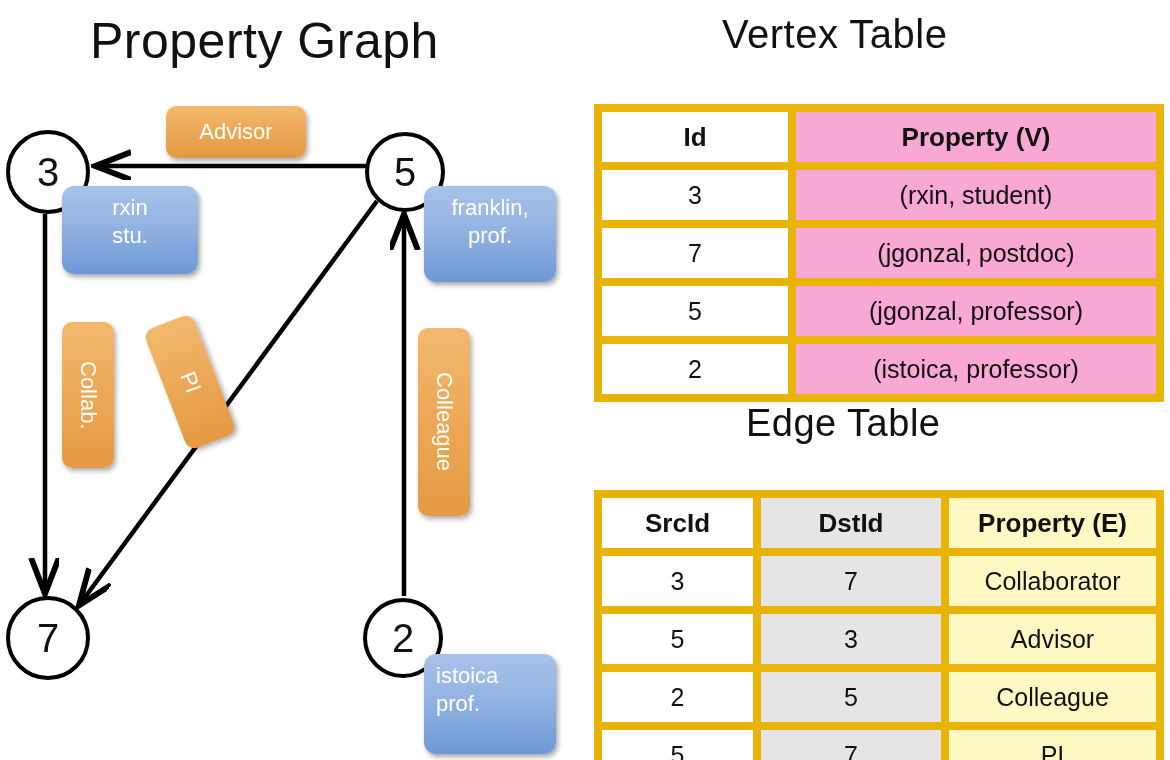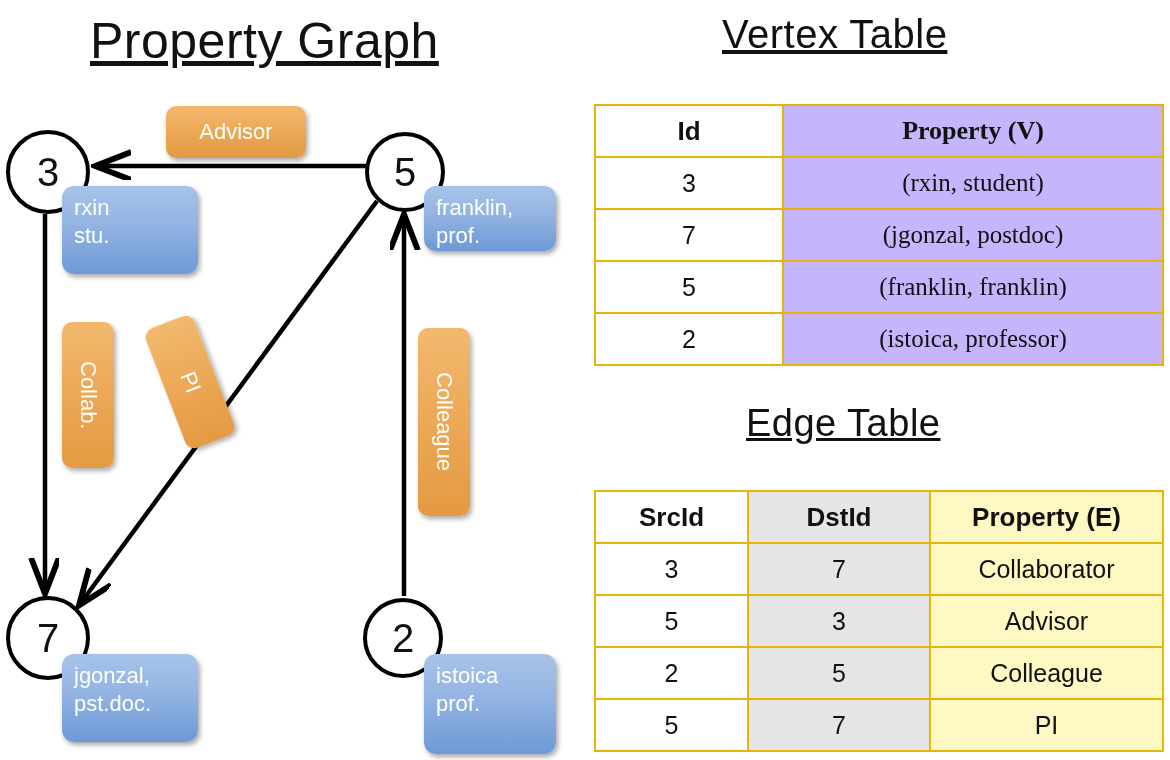--- a/index.html
+++ b/index.html
@@ -17,21 +17,20 @@
   }
 
   
   .title {
     position: absolute;
     font-family: "Liberation Sans", sans-serif;
     font-weight: 300;
     color: #111111;
     white-space: nowrap;
     letter-spacing: 0.5px;
-    text-decoration: underline;
   }
   #title-property-graph {
     left: 90px;
     top: 12px;
     font-size: 50px;
   }
   #title-vertex-table {
     left: 722px;
     top: 12px;
     font-size: 40px;
@@ -110,36 +109,36 @@
   }
 
   
   .data-table {
     position: absolute;
     border-collapse: collapse;
     table-layout: fixed;
     font-family: "Liberation Sans", sans-serif;
   }
   .data-table td, .data-table th {
-    border: 2px solid #eab308;
+    border: 8px solid #eab308;
     text-align: center;
     font-weight: 300;
     font-size: 25px;
     color: #111111;
     padding: 0;
   }
   .data-table th {
     font-weight: bold;
     font-size: 26px;
   }
 
   #vertex-table { left: 594px; top: 104px; width: 570px; }
   #vertex-table td, #vertex-table th { height: 50px; }
   #vertex-table .col-id { width: 186px; background: #ffffff; }
-  #vertex-table .col-prop { background: #c4b5fd; font-family: Liberation Serif, serif; }
+  #vertex-table .col-prop { background: #f9a8d4; }
 
   #edge-table { left: 594px; top: 490px; width: 570px; }
   #edge-table td, #edge-table th { height: 50px; }
   #edge-table .col-src { width: 151px; background: #ffffff; }
   #edge-table .col-dst { width: 180px; background: #e5e5e5; }
   #edge-table .col-prop { background: #fef9c3; }
 </style>
 </head>
 <body>
 
@@ -171,34 +170,30 @@
   <div class="node-circle" style="left:365px; top:132px; width:80px; height:80px;">
     <span>5</span>
   </div>
   <div class="node-circle" style="left:6px; top:596px; width:84px; height:84px;">
     <span>7</span>
   </div>
   <div class="node-circle" style="left:363px; top:598px; width:80px; height:80px;">
     <span>2</span>
   </div>
 
-  <div class="prop-box" style="left:62px; top:186px; width:136px; height:88px;">
+  <div class="prop-box" style="left:62px; top:186px; width:136px; height:88px;text-align:center;">
     <div>rxin</div>
     <div>stu.</div>
   </div>
 
-  <div class="prop-box" style="left:424px; top:186px; width:132px; height:65px;">
+  <div class="prop-box" style="left:424px; top:186px; width:132px; height:96px;text-align:center;">
     <div>franklin,</div>
     <div>prof.</div>
   </div>
 
-  <div class="prop-box" style="left:62px; top:654px; width:136px; height:88px;">
-    <div>jgonzal,</div>
-    <div>pst.doc.</div>
-  </div>
 
   <div class="prop-box" style="left:424px; top:654px; width:132px; height:100px;">
     <div>istoica</div>
     <div>prof.</div>
   </div>
 
   <div class="edge-label" style="left:166px; top:106px; width:140px; height:52px;">Advisor</div>
 
   <div class="edge-label vert" style="left:62px; top:322px; width:52px; height:146px;">Collab.</div>
 
@@ -218,21 +213,21 @@
     <tr>
       <td class="col-id">3</td>
       <td class="col-prop">(rxin, student)</td>
     </tr>
     <tr>
       <td class="col-id">7</td>
       <td class="col-prop">(jgonzal, postdoc)</td>
     </tr>
     <tr>
       <td class="col-id">5</td>
-      <td class="col-prop">(franklin, franklin)</td>
+      <td class="col-prop">(jgonzal, professor)</td>
     </tr>
     <tr>
       <td class="col-id">2</td>
       <td class="col-prop">(istoica, professor)</td>
     </tr>
   </tbody>
 </table>
 
 <table class="data-table" id="edge-table">
   <thead>

